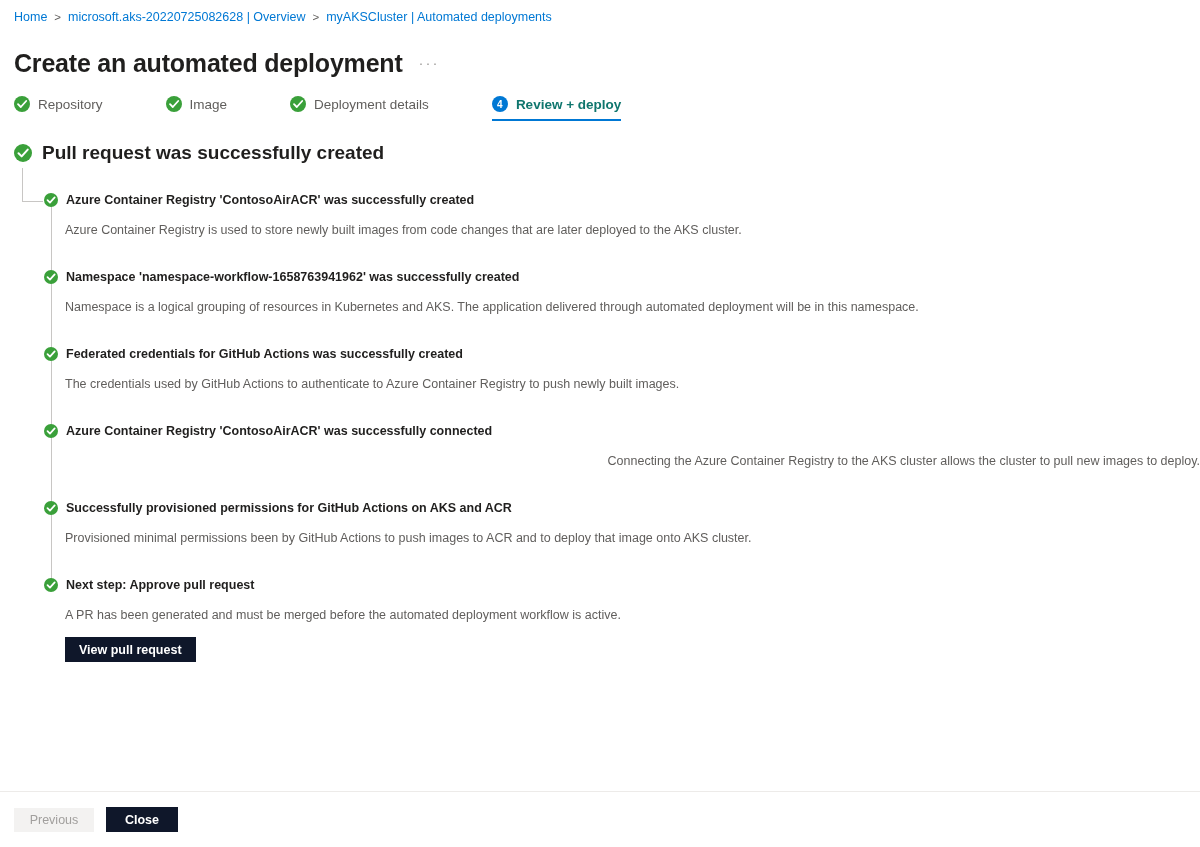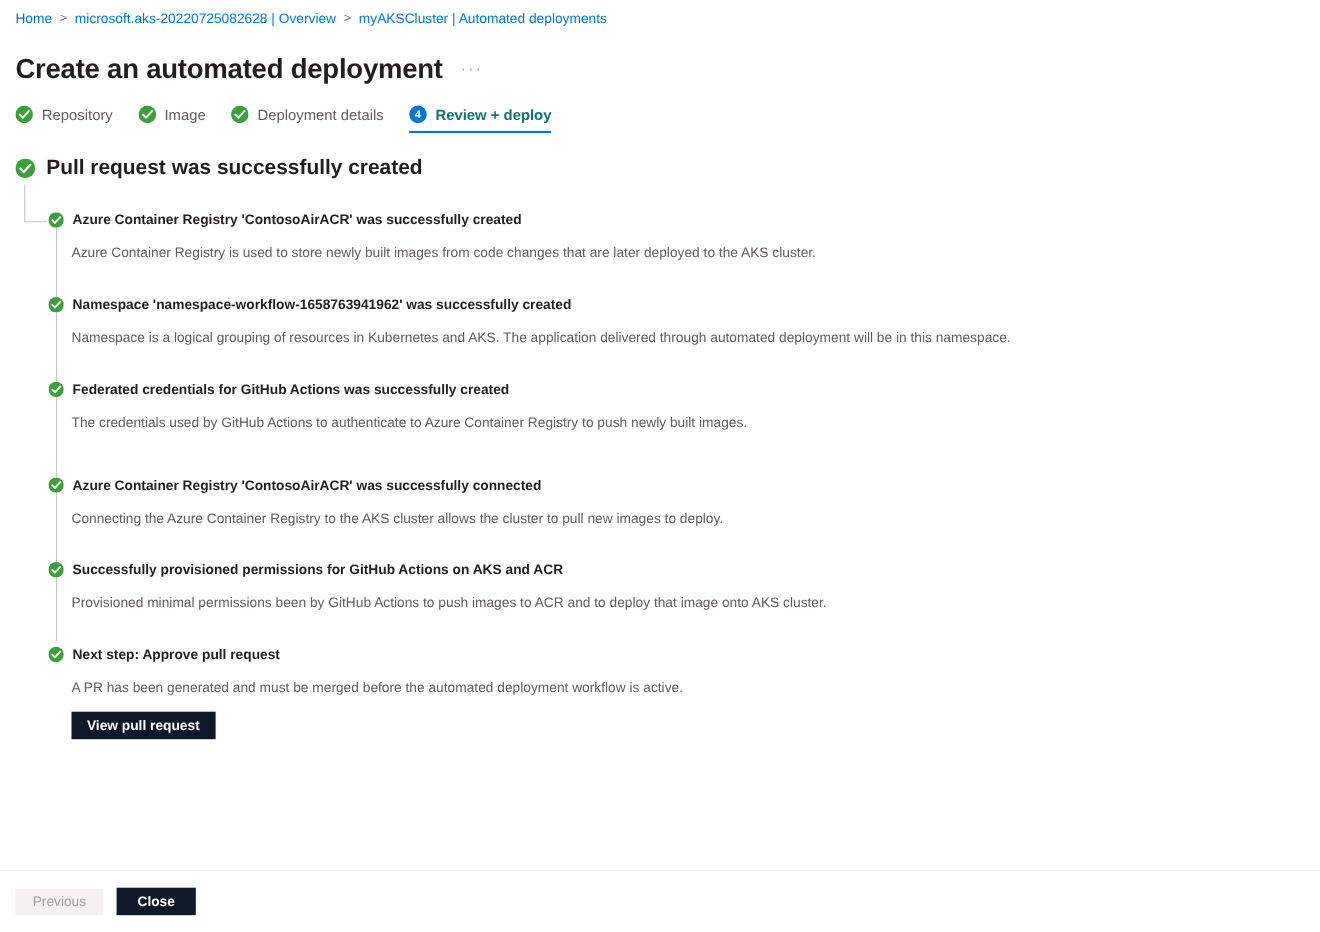--- a/index.html
+++ b/index.html
@@ -68,20 +68,21 @@
     user-select: none;
   }
 
   
   .tabs {
     position: absolute;
     left: 14px;
     top: 96px;
     display: flex;
     align-items: flex-start;
+    gap: 40px;
   }
   .tab {
     display: flex;
     align-items: center;
     padding: 0 0 9px 0;
     margin-right: 23px;
     cursor: pointer;
     position: relative;
   }
   .tab .tab-label {
@@ -351,21 +352,21 @@
             <svg width="14" height="14" viewBox="0 0 16 16" aria-hidden="true">
               <circle cx="8" cy="8" r="8" fill="#3aa03a"></circle>
               <path d="M4 8.2 L6.8 11 L12.2 5" fill="none" stroke="#ffffff" stroke-width="2" stroke-linecap="round" stroke-linejoin="round"></path>
             </svg>
           </span>
           <span class="item-title">Federated credentials for GitHub Actions was successfully created</span>
         </div>
         <div class="item-desc">The credentials used by GitHub Actions to authenticate to Azure Container Registry to push newly built images.</div>
       </div>
 
-      <div class="item" style="margin-top:41px;">
+      <div class="item" style="margin-top:31px;text-align:right;">
         <div class="item-head">
           <span class="check-icon">
             <svg width="14" height="14" viewBox="0 0 16 16" aria-hidden="true">
               <circle cx="8" cy="8" r="8" fill="#3aa03a"></circle>
               <path d="M4 8.2 L6.8 11 L12.2 5" fill="none" stroke="#ffffff" stroke-width="2" stroke-linecap="round" stroke-linejoin="round"></path>
             </svg>
           </span>
           <span class="item-title">Azure Container Registry 'ContosoAirACR' was successfully connected</span>
         </div>
         <div class="item-desc">Connecting the Azure Container Registry to the AKS cluster allows the cluster to pull new images to deploy.</div>

